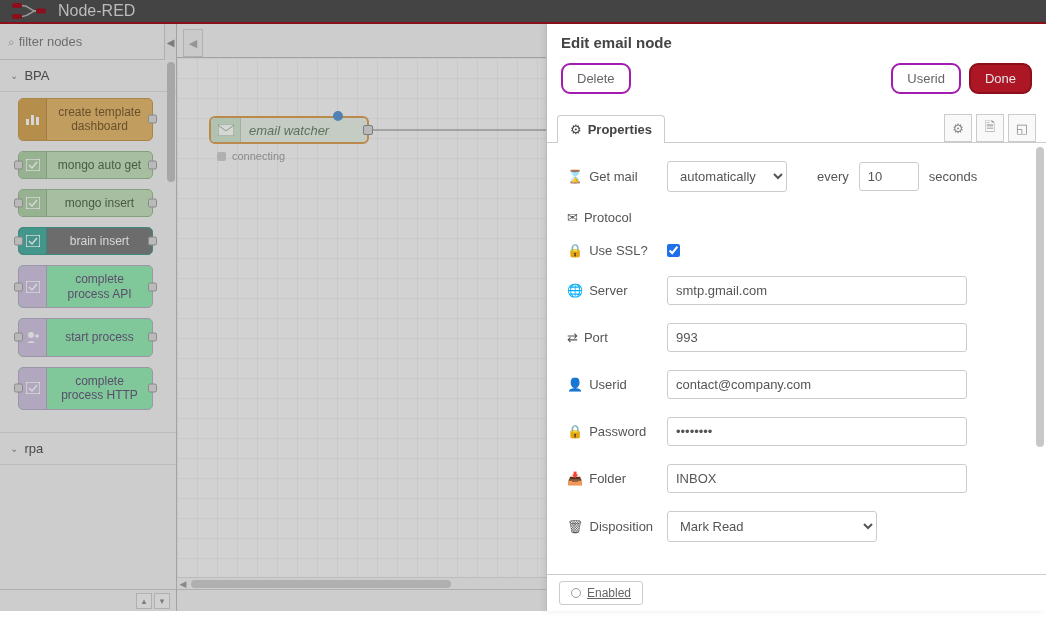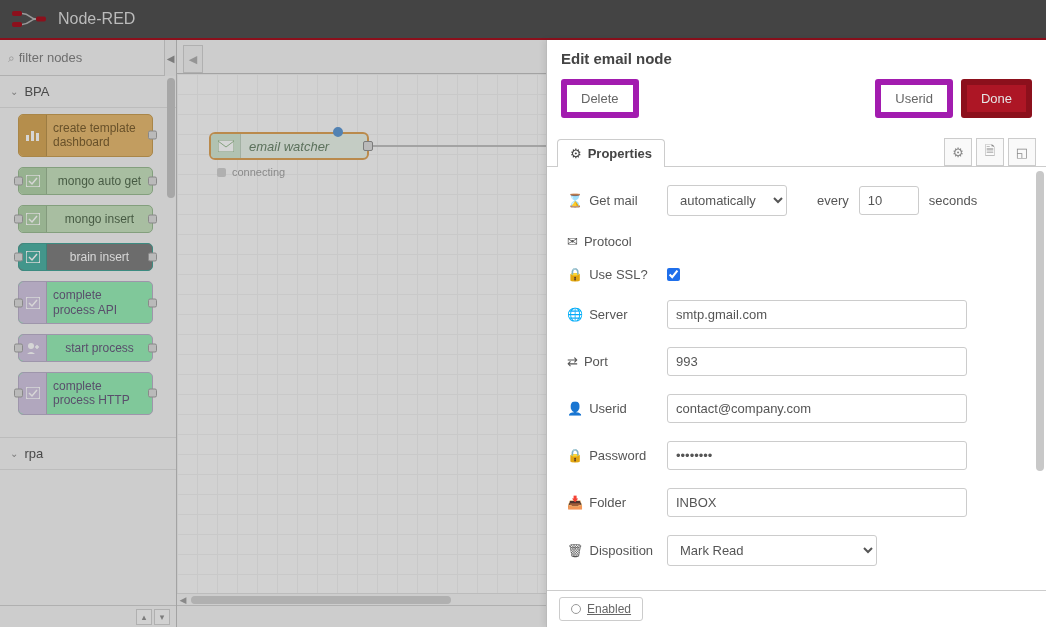--- a/index.html
+++ b/index.html
@@ -1,35 +1,35 @@
 <!DOCTYPE html>
 <html><head>
 <meta charset="utf-8">
 <style>
   * { box-sizing: border-box; margin: 0; padding: 0; font-family: "Helvetica Neue", Arial, sans-serif; }
   html, body { width: 1046px; height: 627px; overflow: hidden; background: #fff; }
   
-  .header { height: 40px; background: #444; display: flex; align-items: center; padding: 0 12px; color: #ccc; border-bottom: 2px solid #8c101c; }
+  .header { height: 24px; background: #444; display: flex; align-items: center; padding: 0 12px; color: #ccc; border-bottom: 2px solid #8c101c; }
   .header-logo { width: 36px; height: 18px; margin-right: 10px; display: flex; flex-direction: column; justify-content: center; }
   .header-title { font-size: 16px; color: #bbb; }
   
   .main { position: relative; height: 587px; }
   
   .palette { position: absolute; left: 0; top: 0; width: 177px; height: 587px; background: #f3f3f3; border-right: 1px solid #bbb; }
   .palette-filter { height: 36px; border-bottom: 1px solid #ccc; padding: 6px 8px; display:flex; align-items:center; background:#f3f3f3; }
   .palette-filter input { width:100%; border:none; background:transparent; font-size:13px; color:#888; outline:none; padding-left:4px;}
   .palette-toggle { position:absolute; top:0; right:0; width:12px; height:36px; border-left:1px solid #ccc; background:#efefef; display:flex; align-items:center; justify-content:center; color:#888; font-size:10px;}
   .palette-content { position:absolute; top:36px; bottom:22px; left:0; right:0; overflow:hidden; }
   .palette-scrollbar { position:absolute; right:1px; top:2px; width:8px; height:120px; background:#c0c0c0; border-radius:4px; }
   .category-header { background:#f3f3f3; padding:8px 10px; font-size:13px; color:#444; display:flex; align-items:center; border-bottom:1px solid #ddd;}
   .category-header .chev { margin-right:6px; font-size:10px; color:#888; }
   .category-body { padding:6px 8px 12px 18px; position:relative; }
   .palette-node { position:relative; width:135px; border:1px solid #999; border-radius:5px; margin-bottom:10px; font-size:12px; display:flex; align-items:stretch; }
   .palette-node .nicon { width:28px; border-right:1px solid rgba(0,0,0,.15); border-radius:5px 0 0 5px; display:flex; align-items:center; justify-content:center; }
-  .palette-node .nlabel { flex:1; padding:6px 6px; text-align:left; line-height:1.2; display:flex; align-items:center; justify-content:center; }
+  .palette-node .nlabel { flex:1; padding:6px 6px; text-align:center; line-height:1.2; display:flex; align-items:center; justify-content:center; }
   .palette-node .port { position:absolute; width:9px; height:9px; background:#d9d9d9; border:1px solid #999; border-radius:2px; top:50%; transform:translateY(-50%);}
   .palette-node .port.left { left:-5px; }
   .palette-node .port.right { right:-5px; }
   .pn-orange { background:#e9b35a; border-color:#c8953a; color:#704e14; }
   .pn-orange .nicon { background:#d89f3e; color:#fff; }
   .pn-lightgreen { background:#c0e0b6; border-color:#8fb885; color:#3e5c39; }
   .pn-lightgreen .nicon { background:#a9d19e; color:#fff; }
   .pn-teal { background:#737373; border-color:#2a9e8f; color:#fff; }
   .pn-teal .nicon { background:#34ad9d; }
   .pn-purple { background:#86efac; border-color:#b6a9c9; color:#5a4a75; }
@@ -57,21 +57,21 @@
   .canvas-hscroll .arrow { position:absolute; top:0; width:12px; height:12px; display:flex; align-items:center; justify-content:center; color:#999; font-size:9px;}
   .canvas-footer { position:absolute; bottom:0; left:0; right:0; height:22px; border-top:1px solid #ccc; background:#f3f3f3; }
   
   .dim { filter: brightness(.92) saturate(.9); pointer-events:none; }
   .dim-cover { position:absolute; inset:0; background:rgba(120,120,120,.18); }
   
   .editor { position:absolute; right:0; top:0; width:500px; height:587px; background:#fff; border-left:1px solid #bbb; z-index:10; box-shadow:-2px 0 6px rgba(0,0,0,.08); display:flex; flex-direction:column;}
   .editor-header { padding:10px 14px 8px 14px; }
   .editor-title { font-size:15px; font-weight:bold; color:#444; margin-bottom:12px;}
   .editor-actions { display:flex; gap:8px; margin-bottom:12px; }
-  .btn { border:6px solid #a21caf; background:#fff; padding:6px 14px; font-size:13px; color:#666; border-radius:3px; cursor:pointer;}
+  .btn { border:2px solid #a21caf; background:#fff; padding:6px 14px; font-size:13px; color:#666; border-radius:9px; cursor:pointer;}
   .btn-danger { background:#ad1625; border-color:#8c101c; color:#e5e5e5; }
   .spacer { flex:1; }
   .editor-tabs { display:flex; border-bottom:1px solid #ccc; padding:0 10px; align-items:flex-end;}
   .editor-tab { border:1px solid #ccc; border-bottom:none; background:#fff; padding:6px 12px; font-size:13px; color:#444; border-radius:4px 4px 0 0; display:flex; align-items:center; gap:6px; position:relative; top:1px;}
   .editor-tabs .spacer { flex:1; }
   .icon-btn { width:28px; height:28px; border:1px solid #ccc; background:#f9f9f9; display:flex; align-items:center; justify-content:center; color:#888; margin-left:4px; font-size:13px;}
   .editor-form { flex:1; overflow:auto; padding:18px 20px 10px 20px; position:relative;}
   .form-row { display:flex; align-items:center; margin-bottom:18px; font-size:13px; color:#555;}
   .form-label { width:100px; display:flex; align-items:center; gap:6px; color:#555;}
   .form-field { flex:1; display:flex; align-items:center; gap:10px;}
@@ -166,21 +166,21 @@
           <div class="nicon">
               <svg width="14" height="12">
                 <rect x="0" y="0" width="14" height="12" rx="2" fill="none" stroke="#fff" stroke-width="1.5"></rect>
                 <path d="M3 6 L6 9 L11 3" stroke="#fff" fill="none" stroke-width="1.5"></path>
               </svg>
             </div>
           <div class="nlabel">complete process API</div>
           <div class="port left"></div>
           <div class="port right"></div>
         </div>
-        <div class="palette-node pn-purple" style="height:28px;">
+        <div class="palette-node pn-purple" style="height:39px;">
           <div class="nicon">
               <svg width="14" height="12">
                 <circle cx="5" cy="4" r="3" fill="#fff"></circle>
                 <path d="M1 12 Q5 8 9 12" fill="#fff"></path>
                 <path d="M11 3 v4 M9 5 h4" stroke="#fff" stroke-width="1.5"></path>
               </svg>
             </div>
           <div class="nlabel">start process</div>
           <div class="port left"></div>
           <div class="port right"></div>

